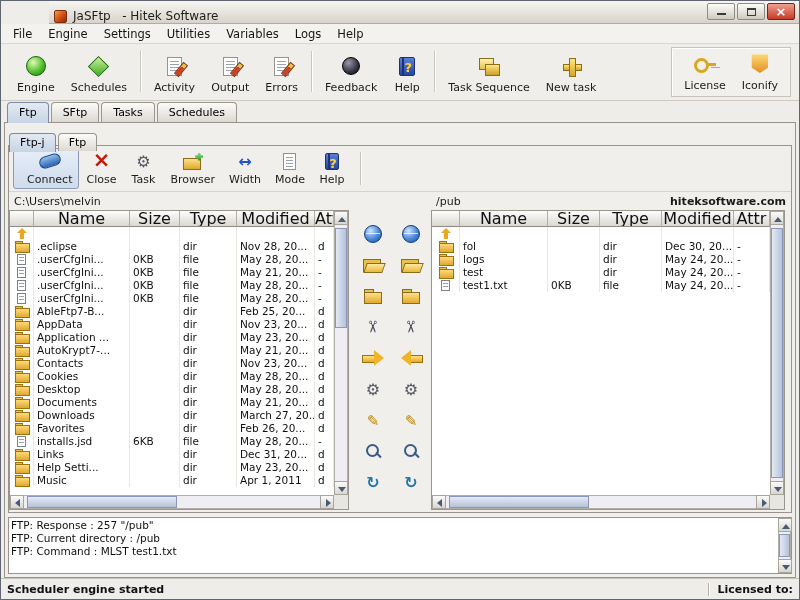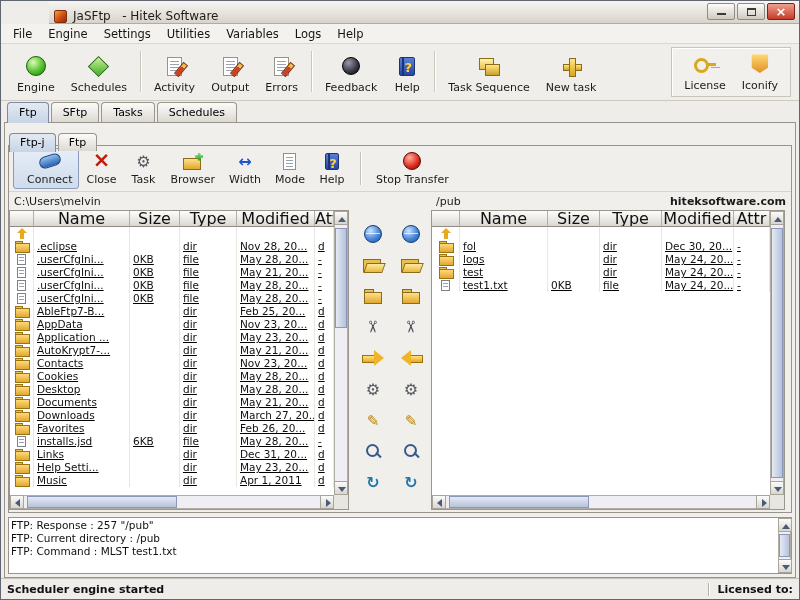--- a/index.html
+++ b/index.html
@@ -70,21 +70,21 @@
   
   .browser{position:absolute;top:64px;left:0;right:0;bottom:2px;}
   .tpanel{position:absolute;top:0;bottom:0;border:1px solid #9a968c;background:#fff;}
   #lpanel{left:0;width:340px;}
   #rpanel{left:422px;width:354px;}
   .ttable{position:absolute;left:0;top:0;right:14px;bottom:14px;overflow:hidden;background:#fff;}
   .thead{display:flex;height:16px;}
   .th{height:16px;line-height:15px;font-size:16px;text-align:center;color:#111;overflow:hidden;white-space:nowrap;
     background:linear-gradient(#fdfdfc,#dbd8d2);border-right:1px solid #b3afa7;border-bottom:1px solid #8e8a82;flex:none;}
   .tbody{position:absolute;top:16px;left:0;right:0;bottom:0;overflow:hidden;}
-  .trow{display:flex;height:13px;line-height:13px;text-decoration:underline;}
+  .trow{display:flex;height:13px;line-height:13px;}
   .td{font-size:10.5px;color:#101010;overflow:hidden;white-space:nowrap;border-right:1px solid #eae7e1;padding-left:3px;flex:none;}
   .ticon{display:flex;align-items:center;justify-content:center;padding:0;}
 
   
   .strip{position:absolute;top:0;bottom:0;width:40px;}
   #stripL{left:344px;}
   #stripR{left:382px;}
   .xbtn{position:absolute;left:6px;width:28px;height:28px;display:flex;align-items:center;justify-content:center;}
 
   
@@ -381,26 +381,20 @@
             </span>
             <span class="tlabel" data-name="mode-label">Mode</span>
           </div>
           <div class="fbtn" data-name="help-button">
             <span class="icwrap" data-name="help-icon-wrap">
               <span class="ic" data-name="ftp-help-book-icon"></span>
             </span>
             <span class="tlabel" data-name="help-label">Help</span>
           </div>
           <div class="fsep" data-name="ftp-toolbar-separator"></div>
-          <div class="fbtn stop" data-name="stop-transfer-button">
-            <span class="icwrap" data-name="stop-transfer-icon-wrap">
-              <span class="ic" data-name="stop-sphere-icon"></span>
-            </span>
-            <span class="tlabel" data-name="stop-transfer-label">Stop Transfer</span>
-          </div>
         </div>
 
       <div class="pathrow" data-name="path-row">
         <span class="lpath" data-name="local-path-label">C:\Users\melvin</span>
         <span class="rpath" data-name="remote-path-label">/pub</span>
         <span class="rhost" data-name="remote-host-label">hiteksoftware.com</span>
       </div>
 
       <div class="browser" data-name="file-browser">
 

